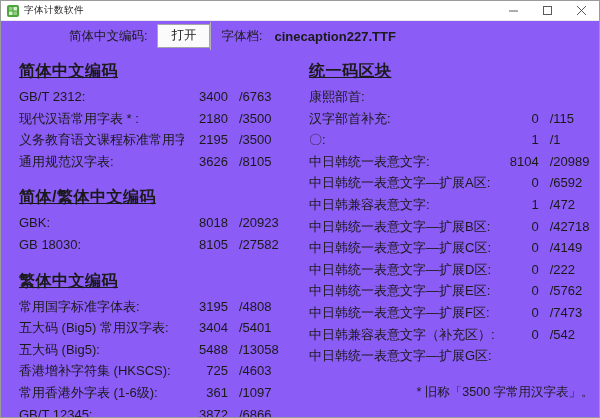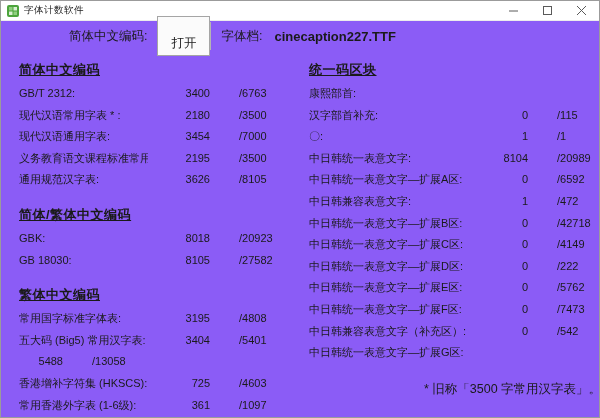--- a/index.html
+++ b/index.html
@@ -45,53 +45,52 @@
     flex-shrink: 0;
     font-size: 12.5px;
   }
   .toolbar-label { margin-right: 10px; }
   .open-button {
     font-family: inherit;
     font-size: 12.5px;
     color: #1a1a1a;
     background: #fbfbfb;
     border: 1px solid #a5a5a5;
-    padding: 20px 13px 5px;
+    padding: 4px 13px 5px;
     line-height: 1;
   }
   .toolbar-divider {
     width: 1px; height: 28px;
     background: #b5b5b5;
     margin: 0 10px 0 0;
   }
   .file-label { margin-right: 12px; }
   .file-name { font-weight: 600; font-size: 13px; }
   
   .content {
     flex: 1;
     display: flex;
     padding: 2px 16px 0 18px;
   }
   .col-left { width: 276px; flex-shrink: 0; }
   .col-right { flex: 1; padding-left: 14px; display: flex; flex-direction: column; }
   .section-heading {
-    font-size: 13px;
+    font-size: 16px;
     font-weight: bold;
     text-decoration: underline;
     margin: 8px 0 4px 0;
     letter-spacing: .5px;
   }
   .section + .section .section-heading { margin-top: 15px; }
   .stat-row {
     display: flex;
     align-items: baseline;
-    font-size: 11px;
+    font-size: 13px;
     line-height: 21.6px;
     white-space: nowrap;
-    gap: 18px;
   }
   .stat-label { flex: 1; overflow: hidden; }
   .stat-count { width: 44px; text-align: right; flex-shrink: 0; }
   .stat-total { width: 56px; text-align: left; margin-left: 11px; flex-shrink: 0; }
   .footnote {
     margin-top: 17px;
     text-align: right;
     padding-right: 12px;
     font-size: 12.5px;
   }
@@ -149,25 +148,20 @@
               <span class="stat-count">3400</span>
               <span class="stat-total">/6763</span>
             </div>
 
             <div class="stat-row">
               <span class="stat-label">现代汉语常用字表 * :</span>
               <span class="stat-count">2180</span>
               <span class="stat-total">/3500</span>
             </div>
 
-            <div class="stat-row">
-              <span class="stat-label">现代汉语通用字表:</span>
-              <span class="stat-count">3454</span>
-              <span class="stat-total">/7000</span>
-            </div>
 
             <div class="stat-row">
               <span class="stat-label">义务教育语文课程标准常用字表:</span>
               <span class="stat-count">2195</span>
               <span class="stat-total">/3500</span>
             </div>
 
             <div class="stat-row">
               <span class="stat-label">通用规范汉字表:</span>
               <span class="stat-count">3626</span>
@@ -204,20 +198,21 @@
               <span class="stat-total">/4808</span>
             </div>
 
             <div class="stat-row">
               <span class="stat-label">五大码 (Big5) 常用汉字表:</span>
               <span class="stat-count">3404</span>
               <span class="stat-total">/5401</span>
             </div>
 
             <div class="stat-row">
+              <span class="stat-label">五大码 (Big5):</span>
               <span class="stat-count">5488</span>
               <span class="stat-total">/13058</span>
             </div>
 
             <div class="stat-row">
               <span class="stat-label">香港增补字符集 (HKSCS):</span>
               <span class="stat-count">725</span>
               <span class="stat-total">/4603</span>
             </div>
 

